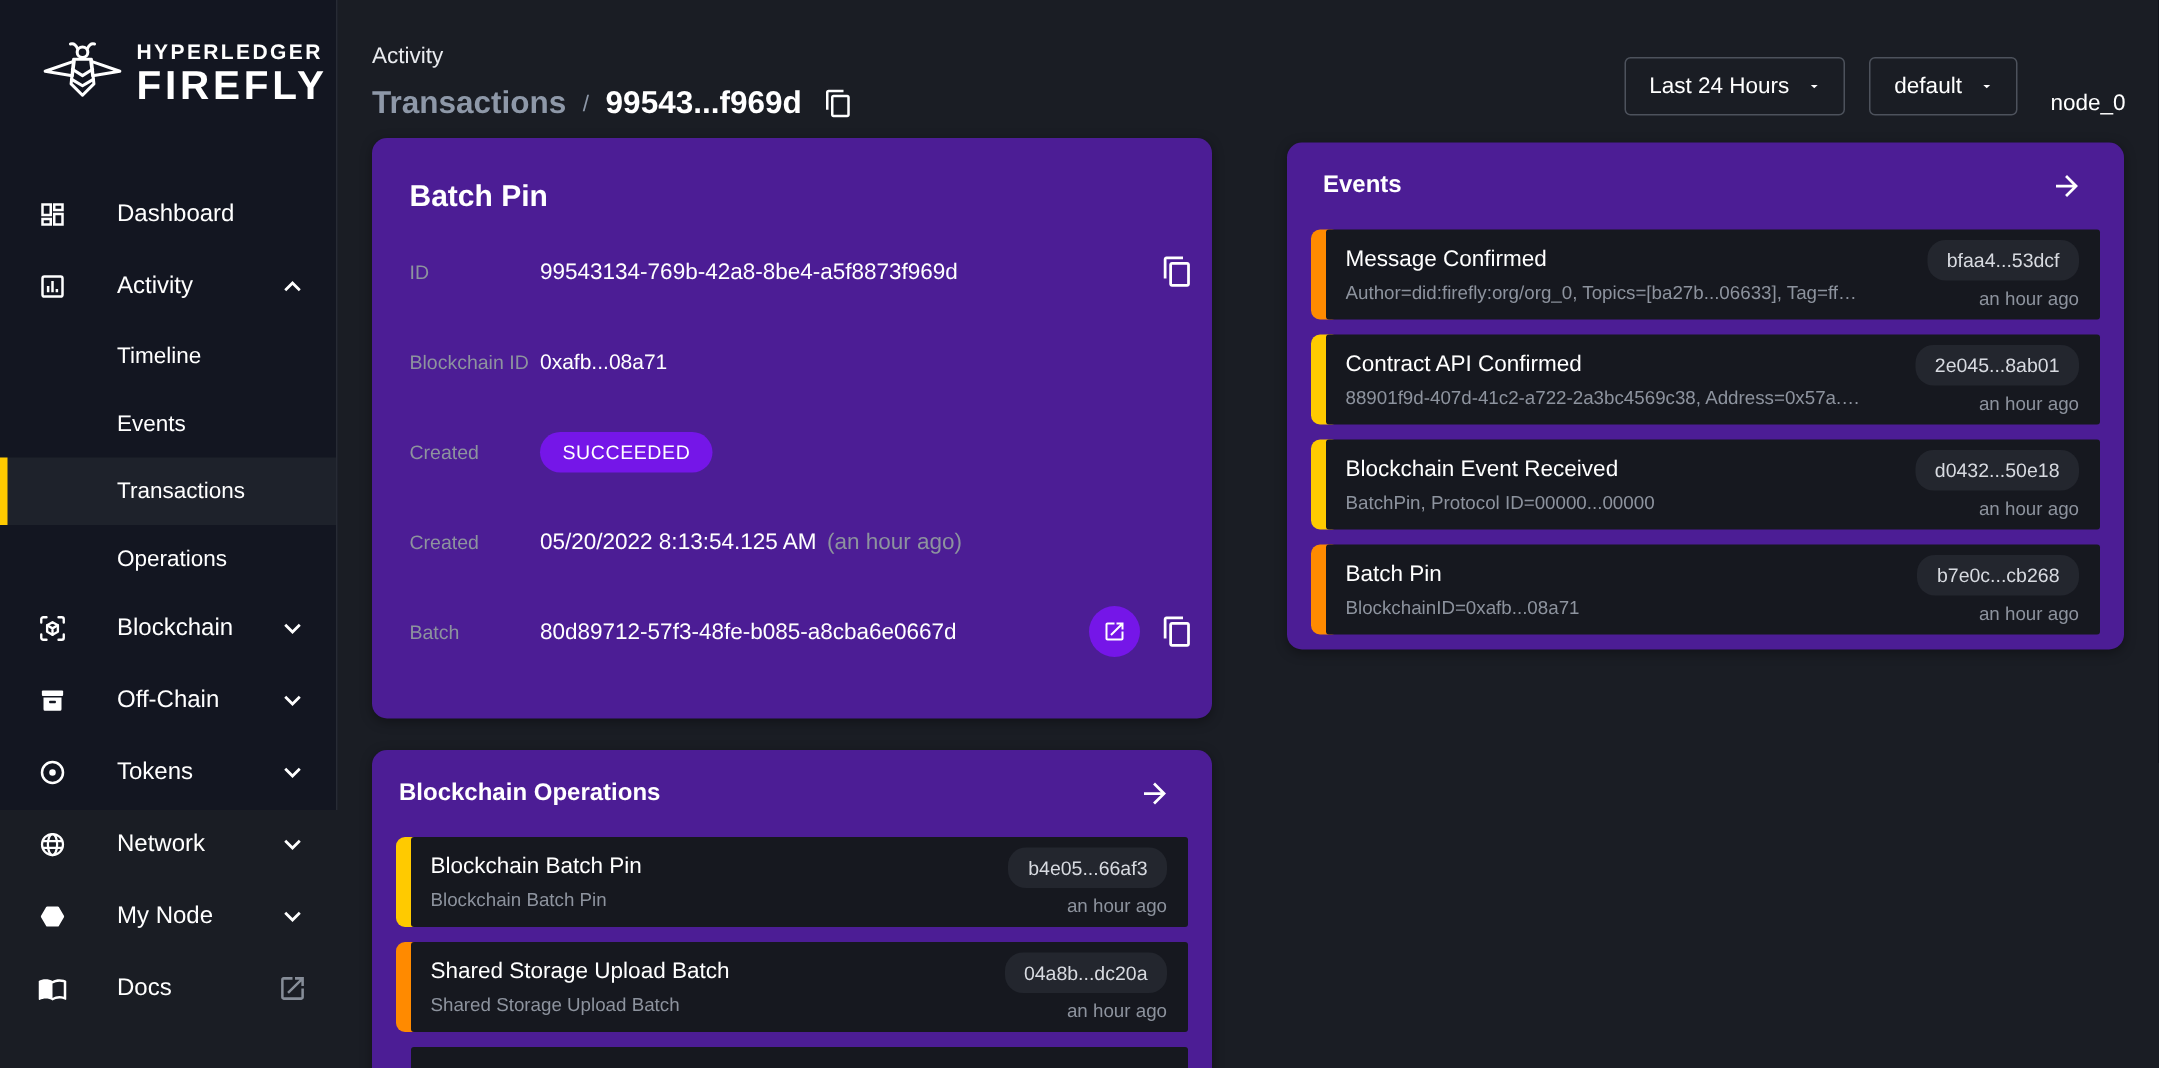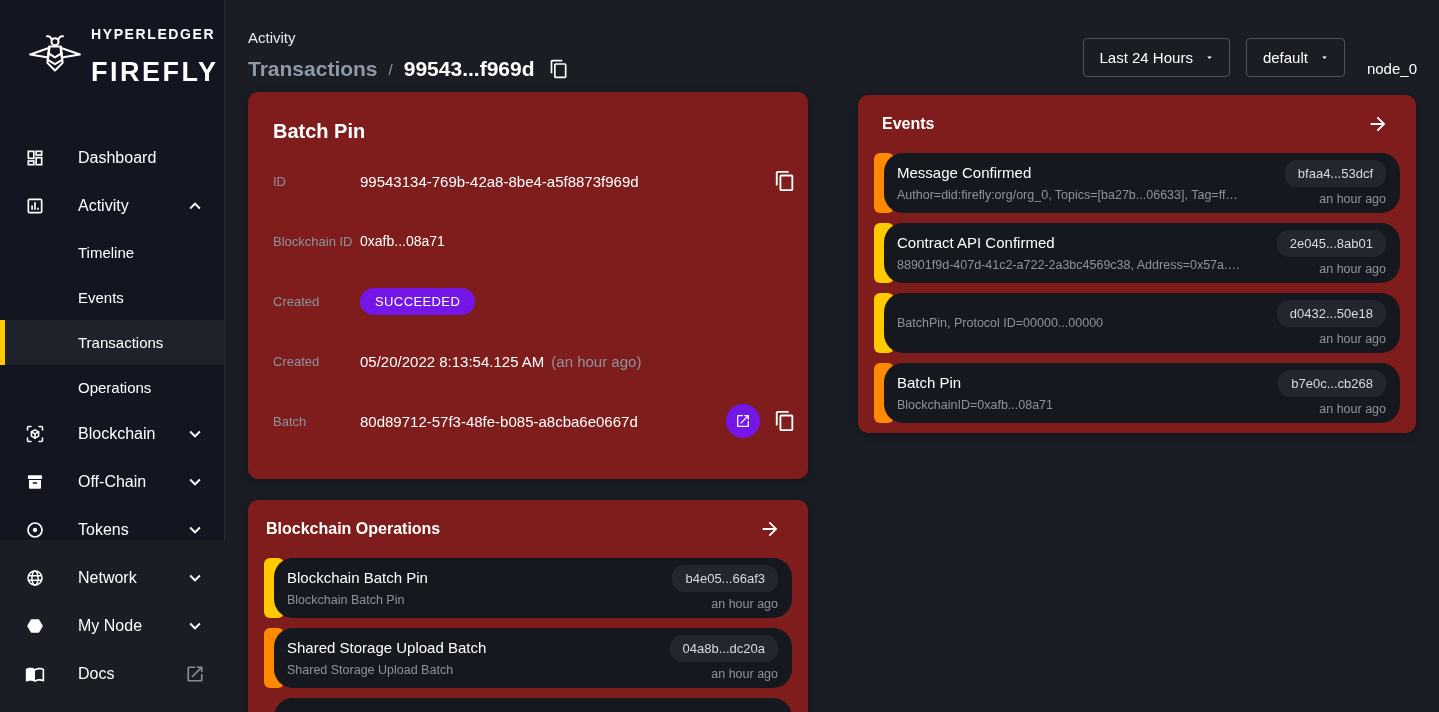--- a/index.html
+++ b/index.html
@@ -5,21 +5,21 @@
   * { box-sizing: border-box; }
   html,body { margin:0; padding:0; background:#0d0f14; }
   body { font-family:"Liberation Sans", sans-serif; }
   .app { position:relative; width:1439px; height:712px; background:#1a1d24; overflow:hidden; }
 
   
   .sidebar { position:absolute; left:0; top:0; width:225px; height:540px; background:#131621; border-right:1px solid #272b34; }
   .logo { display:flex; align-items:center; gap:9px; padding:26px 0 0 28px; }
   .logo-text { display:flex; flex-direction:column; color:#fff; }
   .logo-line1 { font-size:14px; font-weight:bold; letter-spacing:1.6px; }
-  .logo-line2 { font-size:27px; font-weight:bold; letter-spacing:2.5px; margin-top:15px; }
+  .logo-line2 { font-size:27px; font-weight:bold; letter-spacing:2.5px; margin-top:0; }
   .nav { margin-top:46px; }
   .nav-item { position:relative; display:flex; align-items:center; height:48px; padding:0 18px 0 25px; color:#fff; cursor:pointer; }
   .nav-icon { width:20px; height:20px; margin-right:33px; display:flex; align-items:center; justify-content:center; flex-shrink:0; }
   .nav-icon svg { width:20px; height:20px; }
   .nav-label { font-size:16px; flex:1; white-space:nowrap; }
   .nav-chevron { width:22px; height:22px; display:flex; }
   .nav-chevron svg { width:22px; height:22px; }
   .sub-item { position:relative; display:flex; align-items:center; height:45px; padding-left:78px; color:#fff; font-size:15px; cursor:pointer; }
   .sub-item.active { background:#1e222b; }
   .active-bar { position:absolute; left:0; top:0; bottom:0; width:5px; }
@@ -32,21 +32,21 @@
   .crumb-sep { font-size:15px; color:#8e98a8; }
   .crumb-current { font-size:21px; font-weight:700; color:#fff; }
   .crumb-copy { margin-left:3px; }
 
   .toolbar { position:absolute; right:22px; top:38px; display:flex; align-items:flex-end; }
   .tb-btn { display:flex; align-items:center; gap:11px; border:1px solid #4d525c; border-radius:4px; height:39px; padding:0 14px 0 16px; color:#fff; font-size:15px; background:transparent; cursor:pointer; font-family:inherit; }
   .tb-btn + .tb-btn { margin-left:16px; }
   .node-name { font-size:15px; color:#fff; margin-left:22px; }
 
   
-  .card { position:absolute; background:#7f1d1d; border-radius:10px; box-shadow:0 2px 8px rgba(0,0,0,.35); }
+  .card { position:absolute; background:#4c1d95; border-radius:10px; box-shadow:0 2px 8px rgba(0,0,0,.35); }
   #tx-card { left:23px; top:92px; width:560px; height:387px; }
   #ops-card { left:23px; top:500px; width:560px; height:290px; }
   #events-card { left:633px; top:95px; width:558px; height:338px; }
 
   .tx-title { font-size:20px; font-weight:700; color:#fff; padding:28px 0 0 25px; }
   .tx-rows { margin-top:8px; }
   .tx-row { display:flex; align-items:center; height:60px; padding:0 12px 0 25px; }
   .tx-label { width:87px; font-size:13px; color:#8d939e; flex-shrink:0; }
   .tx-value { font-size:15px; color:#fff; }
   .tx-value.small { font-size:14px; }
@@ -55,21 +55,21 @@
   .status-pill { display:inline-flex; align-items:center; height:27px; padding:0 15px; border-radius:14px; color:#fff; font-size:13px; letter-spacing:.4px; }
   .launch-btn { width:34px; height:34px; border-radius:50%; display:flex; align-items:center; justify-content:center; border:none; cursor:pointer; margin-right:14px; }
   .icon-btn { background:none; border:none; padding:0; cursor:pointer; display:flex; }
 
   .panel-header { display:flex; align-items:center; justify-content:space-between; padding:18px 27px 18px 18px; }
   #events-card .panel-header { padding-left:24px; }
   .panel-title { font-size:16px; font-weight:700; color:#fff; }
   .rows { padding:0 16px; display:flex; flex-direction:column; gap:10px; }
   .lrow { position:relative; height:60px; flex-shrink:0; cursor:pointer; }
   .lrow-accent { position:absolute; left:0; top:0; bottom:0; width:20px; border-radius:6px; }
-  .lrow-body { position:absolute; left:10px; right:0; top:0; bottom:0; background:#16181f; border-radius:19px; display:flex; align-items:center; justify-content:space-between; padding:0 14px 0 13px; }
+  .lrow-body { position:absolute; left:10px; right:0; top:0; bottom:0; background:#16181f; border-radius:2px; display:flex; align-items:center; justify-content:space-between; padding:0 14px 0 13px; }
   .lrow-main { min-width:0; flex:1; }
   .lrow-title { font-size:15px; color:#fff; margin-bottom:7px; white-space:nowrap; overflow:hidden; text-overflow:ellipsis; }
   .lrow-sub { font-size:12.5px; color:#8d939e; white-space:nowrap; overflow:hidden; text-overflow:ellipsis; }
   .lrow-right { display:flex; flex-direction:column; align-items:flex-end; margin-left:12px; flex-shrink:0; }
   .badge { background:#23262e; border-radius:12px; padding:6px 13px; font-size:13px; color:#d7dae0; }
   .time { font-size:12.5px; color:#8d939e; margin-top:5px; }
   .lrow.partial .lrow-body { background:#16181f; }
 </style>
 </head>
 <body>
@@ -396,20 +396,21 @@
               <span class="badge">2e045...8ab01</span>
               <span class="time">an hour ago</span>
             </div>
           </div>
         </div>
 
         <div class="lrow">
           <span class="lrow-accent" style="background: rgb(255, 202, 0);"></span>
           <div class="lrow-body">
             <div class="lrow-main">
+              <div class="lrow-title">Blockchain Event Received</div>
               <div class="lrow-sub">BatchPin, Protocol ID=00000...00000</div>
             </div>
             <div class="lrow-right">
               <span class="badge">d0432...50e18</span>
               <span class="time">an hour ago</span>
             </div>
           </div>
         </div>
 
         <div class="lrow">

